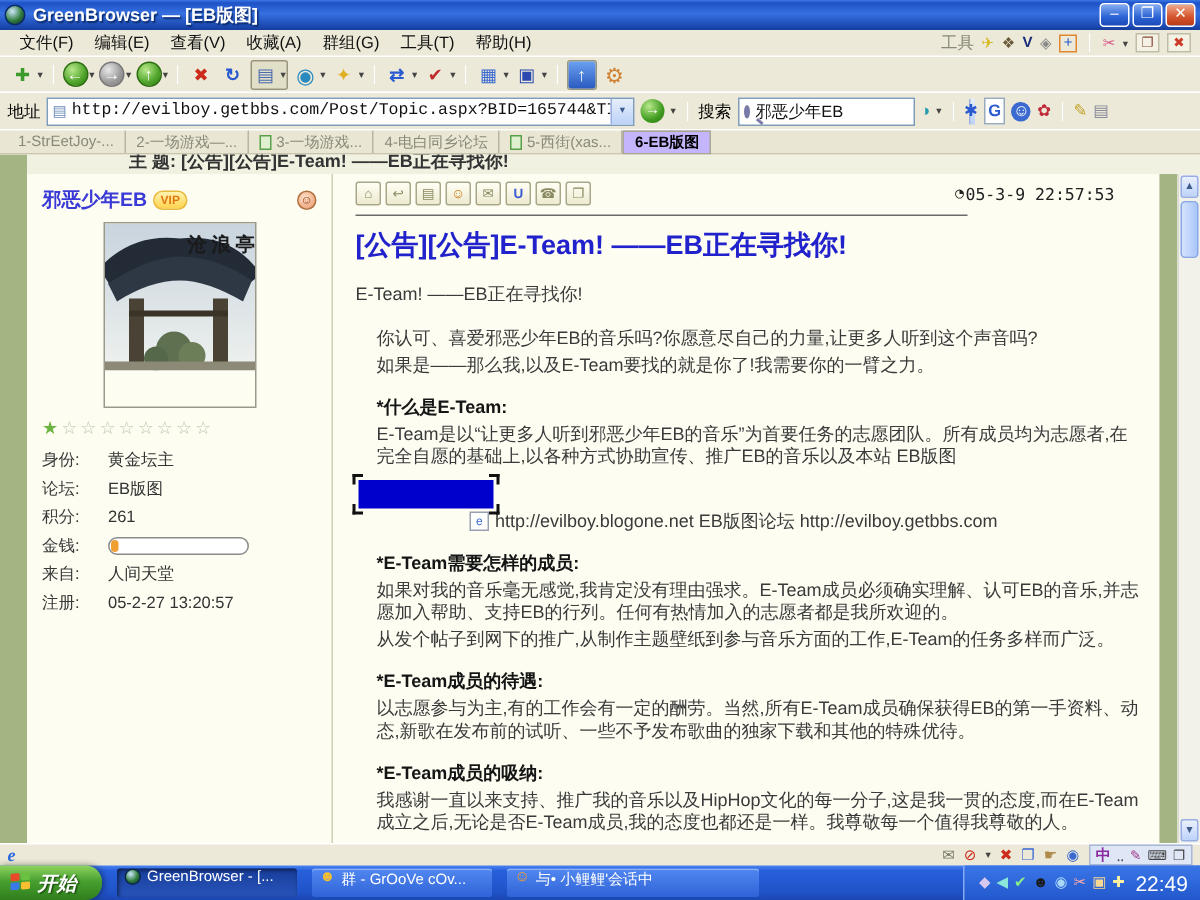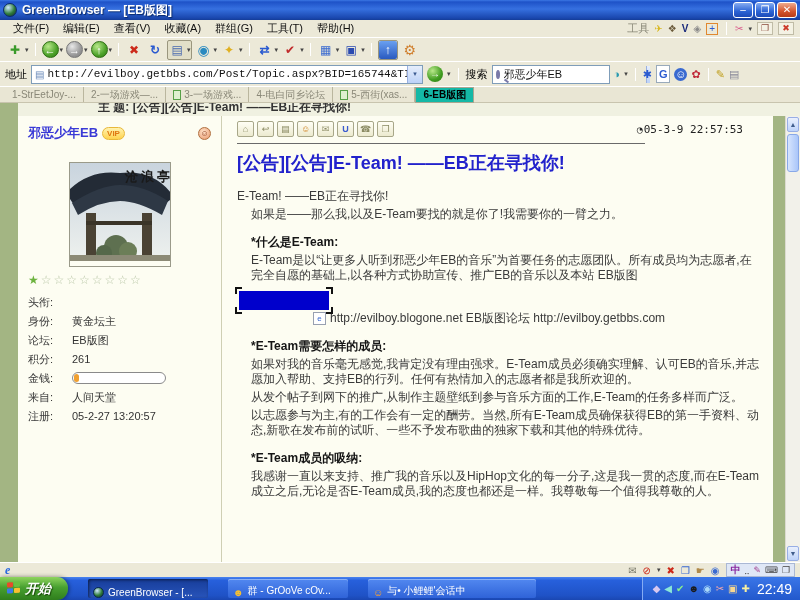--- a/index.html
+++ b/index.html
@@ -60,44 +60,44 @@
   .mag::after { content:""; position:absolute; width:5px; height:2px; background:#7a7aa8;
     transform:rotate(40deg); left:6px; top:8px; }
   .mini-ic { font-size:11px; line-height:16px; }
 
   
   .tabbar { position:absolute; top:86px; left:0; right:0; height:17px; background:#e9e6d4;
     display:flex; align-items:center; font-size:10px; color:#8a8878; padding-left:5px;
     border-top:1px solid #fff; border-bottom:1px solid #c8c4ae; }
   .tab { display:flex; align-items:center; gap:3px; height:15px; padding:0 7px;
     border-right:1px solid #bab69e; white-space:nowrap; overflow:hidden; }
-  .tab.active { color:#000; font-weight:bold; background:#14b8a6; border:1px solid #aaa690; height:16px; }
+  .tab.active { color:#000; font-weight:bold; background:#c4b5fd; border:1px solid #aaa690; height:16px; }
   .tabdoc { width:8px; height:10px; background:#dff0d0; border:1px solid #58a048; font-size:5px;
     color:#58a048; line-height:9px; text-align:center; }
 
   
   .content { position:absolute; top:103px; left:0; right:0; height:459px; display:flex; flex-direction:column; }
-  .topicbar { height:13px; background:#f0f1e1; overflow:hidden; display:flex;gap:12px; }
+  .topicbar { height:13px; background:#f0f1e1; overflow:hidden; display:flex; }
   .topic-block { width:18px; background:#a3b583; flex:none; }
   .topic-text { font-size:12px; font-weight:bold; color:#333; margin-top:-4px; padding-left:68px; white-space:nowrap; }
   .pagerow { flex:1; display:flex; min-height:0; }
   .left-strip { width:18px; background:#a3b583; }
   .right-strip { width:12px; background:#a3b583; }
 
   
   .user-panel { width:204px; background:#fdfdf2; border-right:1px solid #cfcfb4;
     padding:8px 10px; font-size:11px; color:#333; }
   .uname-row { display:flex; align-items:center; gap:4px; }
   .uname { color:#3a3ad6; font-weight:bold; font-size:13px; }
   .vip { background:linear-gradient(180deg,#fff3b0,#ffd34e); color:#e07810; font-size:8px; font-weight:bold;
     border-radius:7px; padding:1px 4px; border:1px solid #e8b83a; }
   .uface { margin-left:auto; width:13px; height:13px; border-radius:50%; border:1px solid #b07040;
     background:radial-gradient(circle at 40% 35%,#ffe2c8,#e8956a); font-size:8px; line-height:12px;
     text-align:center; color:#8a3a1a; }
-  .avatar { width:102px; height:105px; margin:20px auto 6px; border:1px solid #9a9a8a; }
+  .avatar { width:102px; height:124px; margin:6px auto 6px; border:1px solid #9a9a8a; }
   .stars { letter-spacing:2px; font-size:12px; margin:1px 0 8px; }
   .star-f { color:#6db33f; }
   .star-e { color:#bcc9ab; }
   .frow { display:flex; align-items:center; line-height:14px; margin:5px 0; }
   .flabel { width:44px; color:#3a3a3a; flex:none; }
   .fvalue { color:#333; }
   .statbar { width:94px; height:12px; border:1px solid #8a8a8a; border-radius:6px; background:#fff;
     position:relative; overflow:hidden; }
   .statbar .fill { position:absolute; left:1px; top:1px; bottom:1px; border-radius:4px; }
   .fill-money { width:5px; background:#f0a030; }
@@ -154,22 +154,22 @@
     background:linear-gradient(180deg,#4a84f0 0%,#2760dc 15%,#1f52c6 80%,#1a47b2 100%);
     display:flex; align-items:center; }
   .startbtn { height:23px; padding:0 17px 0 7px; display:flex; align-items:center; gap:4px;
     background:linear-gradient(180deg,#8ed45e 0%,#48a030 45%,#2f7e1c 100%);
     border-radius:0 11px 11px 0; color:#fff; font-weight:bold; font-style:italic; font-size:13px;
     box-shadow:1px 0 4px rgba(0,0,0,.45); text-shadow:1px 1px 1px #1a4a0a; }
   .winflag { width:14px; height:13px; display:grid; grid-template-columns:6px 6px; grid-template-rows:5px 5px;
     gap:1px; transform:skewY(-4deg); }
   .winflag i { border-radius:1px; }
   .wf1{background:#e84a2a;} .wf2{background:#6ac040;} .wf3{background:#3a7ae8;} .wf4{background:#f8c030;}
-  .task { height:19px; margin-left:20px; border-radius:2px; font-size:10px; color:#fff;
-    display:flex; align-items:flex-end; gap:4px; padding:0 5px; overflow:hidden; white-space:nowrap; }
+  .task { height:19px; margin-left:10px; border-radius:2px; font-size:10px; color:#fff;
+    display:flex; align-items:flex-start; gap:4px; padding:0 5px; overflow:hidden; white-space:nowrap; }
   .task.active { width:120px; background:linear-gradient(180deg,#173d9a,#2854ba);
     box-shadow:inset 1px 1px 3px rgba(0,0,0,.55); }
   .task.normal { background:linear-gradient(180deg,#5288f0,#2f63d8); box-shadow:inset 0 1px 0 rgba(255,255,255,.35); }
   .t2 { width:120px; } .t3 { width:168px; }
   .task-ic { font-size:10px; flex:none; }
   .tico-gb { width:11px; height:11px; border-radius:50%; flex:none;
     background:radial-gradient(circle at 35% 30%,#cfe8ff,#2f7d3a 55%,#123); border:1px solid #0a2a4a; }
   .tray { margin-left:auto; height:23px; display:flex; align-items:center; gap:4px; padding:0 8px 0 10px;
     background:linear-gradient(180deg,#3a76e8,#2258cc); border-left:1px solid #85acf4; color:#fff; }
   .tr-ic { font-size:10px; line-height:23px; }
@@ -356,24 +356,20 @@
           <circle cx="46" cy="84" r="12" fill="#5e7050"></circle>
           <circle cx="58" cy="88" r="9" fill="#6c7e58"></circle>
           <circle cx="34" cy="90" r="8" fill="#55684a"></circle>
           <rect x="0" y="92" width="100" height="6" fill="#8c8a76"></rect>
           <text x="55" y="18" font-size="13" font-weight="bold" fill="#1a1a1a" font-family="DejaVu Sans, sans-serif" letter-spacing="3">沧浪亭</text>
         </svg>
       </div>
       <div class="stars"><span class="star-f">★</span><span class="star-e">☆☆☆☆☆☆☆☆</span></div>
 
       <div class="frow">
-          <span class="flabel">头衔:</span>
-          <span class="fvalue"></span>
-        </div>
-      <div class="frow">
           <span class="flabel">身份:</span>
           <span class="fvalue">黄金坛主</span>
         </div>
       <div class="frow">
           <span class="flabel">论坛:</span>
           <span class="fvalue">EB版图</span>
         </div>
       <div class="frow">
           <span class="flabel">积分:</span>
           <span class="fvalue">261</span>
@@ -406,39 +402,41 @@
         <span class="pbtn">❐</span>
         <span class="post-time">
             <span class="clock-g">◔</span>
             <span>05-3-9 22:57:53</span>
           </span>
       </div>
       <hr class="post-hr">
       <div class="post-title">[公告][公告]E-Team! ——EB正在寻找你!</div>
 
       <div class="pp gap">E-Team! ——EB正在寻找你!</div>
+      <div class="pp ind gap">你认可、喜爱邪恶少年EB的音乐吗?你愿意尽自己的力量,让更多人听到这个声音吗?</div>
       <div class="pp ind">如果是——那么我,以及E-Team要找的就是你了!我需要你的一臂之力。</div>
       <div class="ph">*什么是E-Team:</div>
       <div class="pp ind">E-Team是以“让更多人听到邪恶少年EB的音乐”为首要任务的志愿团队。所有成员均为志愿者,在完全自愿的基础上,以各种方式协助宣传、推广EB的音乐以及本站 EB版图</div>
 
       <div class="bluebox-wrap">
         <div class="bluebox"></div>
         <i class="corner c-tl"></i>
           <i class="corner c-tr"></i>
           <i class="corner c-bl"></i>
           <i class="corner c-br"></i>
       </div>
       <div class="links-row">
         <span class="brkimg">e</span>
         <span>http://evilboy.blogone.net   EB版图论坛 http://evilboy.getbbs.com</span>
       </div>
 
       <div class="ph">*E-Team需要怎样的成员:</div>
       <div class="pp ind">如果对我的音乐毫无感觉,我肯定没有理由强求。E-Team成员必须确实理解、认可EB的音乐,并志愿加入帮助、支持EB的行列。任何有热情加入的志愿者都是我所欢迎的。</div>
       <div class="pp ind">从发个帖子到网下的推广,从制作主题壁纸到参与音乐方面的工作,E-Team的任务多样而广泛。</div>
+      <div class="ph">*E-Team成员的待遇:</div>
       <div class="pp ind">以志愿参与为主,有的工作会有一定的酬劳。当然,所有E-Team成员确保获得EB的第一手资料、动态,新歌在发布前的试听、一些不予发布歌曲的独家下载和其他的特殊优待。</div>
       <div class="ph">*E-Team成员的吸纳:</div>
       <div class="pp ind">我感谢一直以来支持、推广我的音乐以及HipHop文化的每一分子,这是我一贯的态度,而在E-Team成立之后,无论是否E-Team成员,我的态度也都还是一样。我尊敬每一个值得我尊敬的人。</div>
 
     </div>
 
     <div class="right-strip"></div>
 
     <div class="scrollbar">
       <div class="sb-btn">▲</div>

